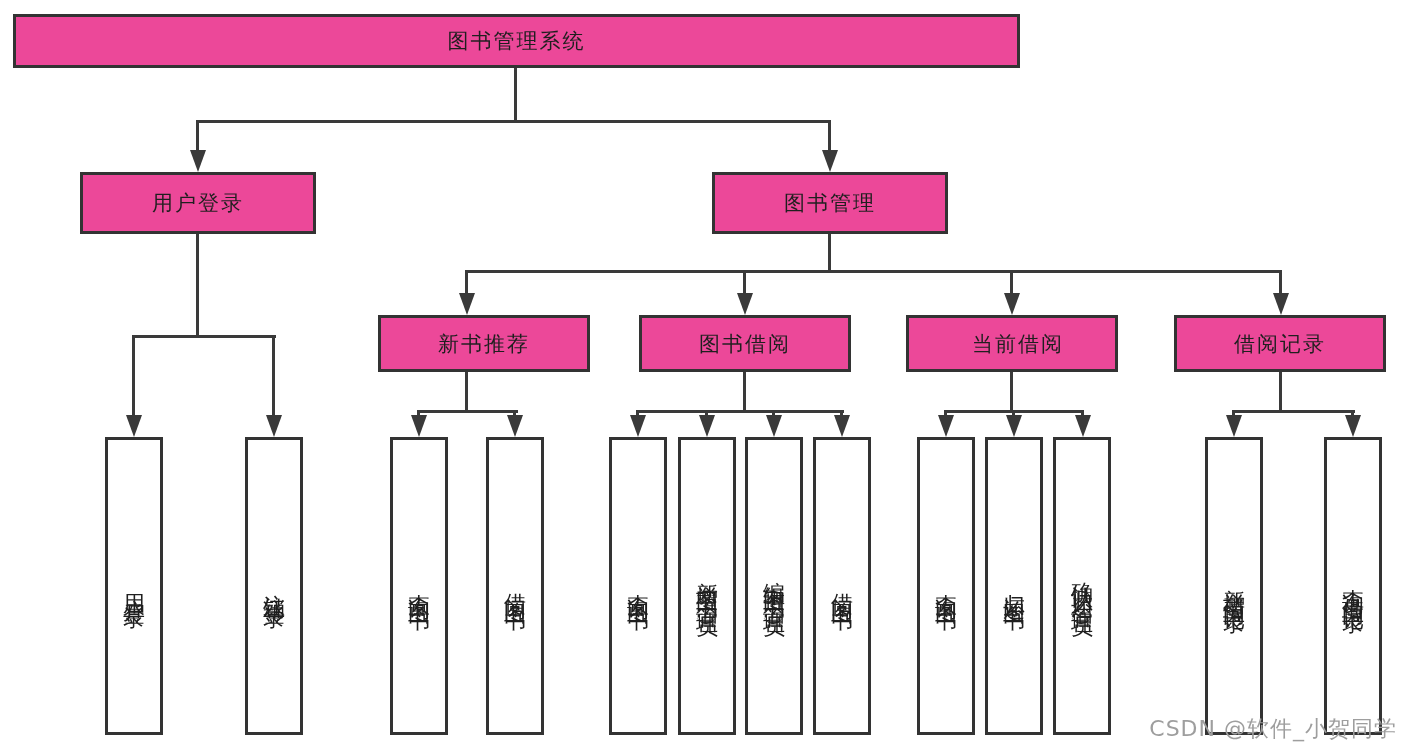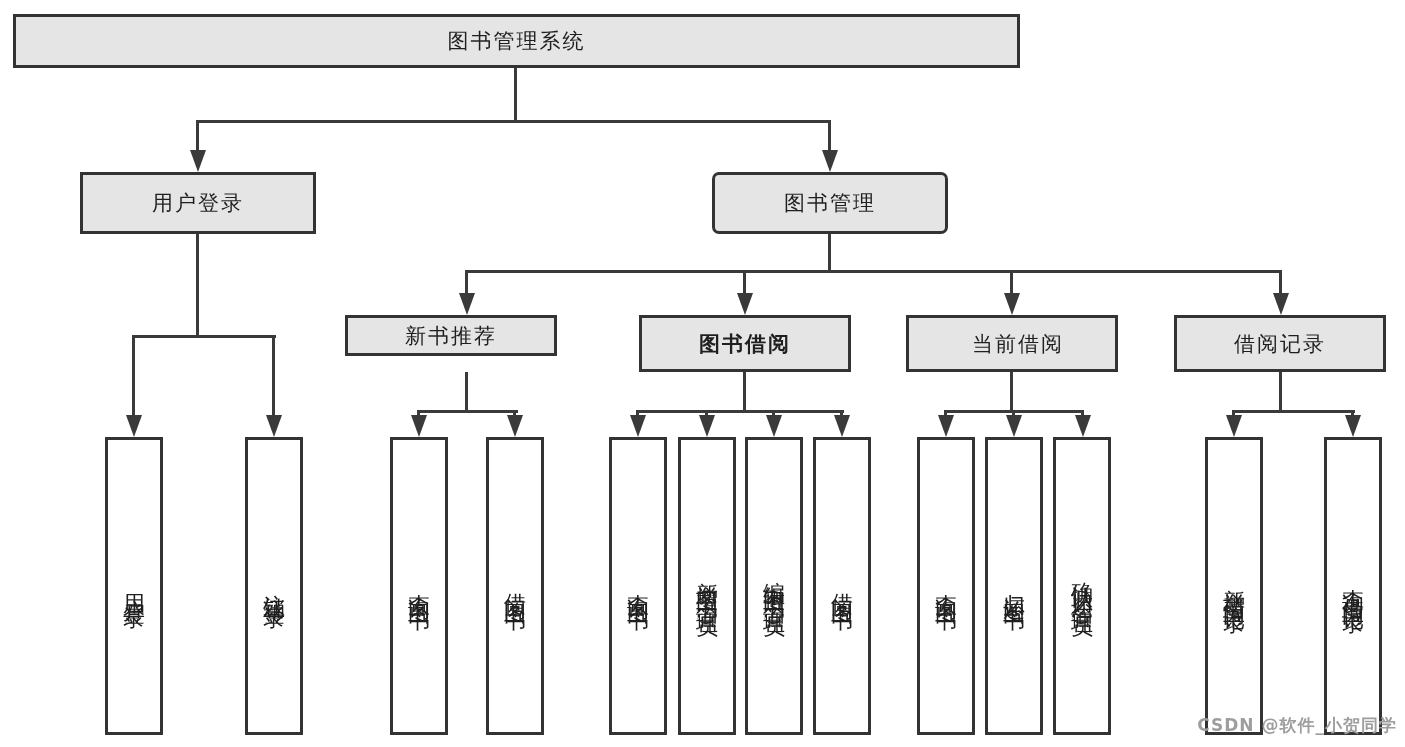--- a/index.html
+++ b/index.html
@@ -9,21 +9,21 @@
     height: 747px;
     background: #ffffff;
     overflow: hidden;
     font-family: "DejaVu Sans", sans-serif;
     color: #1f1f1f;
   }
   .hbox {
     position: absolute;
     box-sizing: border-box;
     border: 3px solid #333333;
-    background: #e5e5e5;
+    background: #ec4899;
     display: flex;
     align-items: center;
     justify-content: center;
     font-size: 21px;
     letter-spacing: 2px;
     z-index: 2;
   }
   .vbox {
     position: absolute;
     box-sizing: border-box;
@@ -56,49 +56,48 @@
     height: 0;
     border-left: 8px solid transparent;
     border-right: 8px solid transparent;
     border-top: 22px solid #3a3a3a;
     z-index: 1;
   }
   .watermark {
     position: absolute;
     top: 714px;
     right: 8px;
-    font-size: 17px;
+    font-size: 22px;
     letter-spacing: 1px;
     color: #9e9e9e;
     z-index: 5;
-    font-weight: bold;
   }
 </style>
 </head>
 <body>
 
 <div class="canvas">
 
   <div class="hbox" style="left:13px;top:14px;width:1007px;height:54px;">
     <span>图书管理系统</span>
   </div>
 
   <div class="hbox" style="left:80px;top:172px;width:236px;height:62px;">
     <span>用户登录</span>
   </div>
 
-  <div class="hbox" style="left:712px;top:172px;width:236px;height:62px;border-radius:7px;">
+  <div class="hbox" style="left:712px;top:172px;width:236px;height:62px;">
     <span>图书管理</span>
   </div>
 
-  <div class="hbox" style="left:345px;top:315px;width:212px;height:41px;">
+  <div class="hbox" style="left:378px;top:315px;width:212px;height:57px;">
     <span>新书推荐</span>
   </div>
 
-  <div class="hbox" style="left:639px;top:315px;width:212px;height:57px;font-weight:bold;">
+  <div class="hbox" style="left:639px;top:315px;width:212px;height:57px;">
     <span>图书借阅</span>
   </div>
 
   <div class="hbox" style="left:906px;top:315px;width:212px;height:57px;padding-left:12px;">
     <span>当前借阅</span>
   </div>
 
   <div class="hbox" style="left:1174px;top:315px;width:212px;height:57px;align-items:center;">
     <span>借阅记录</span>
   </div>

